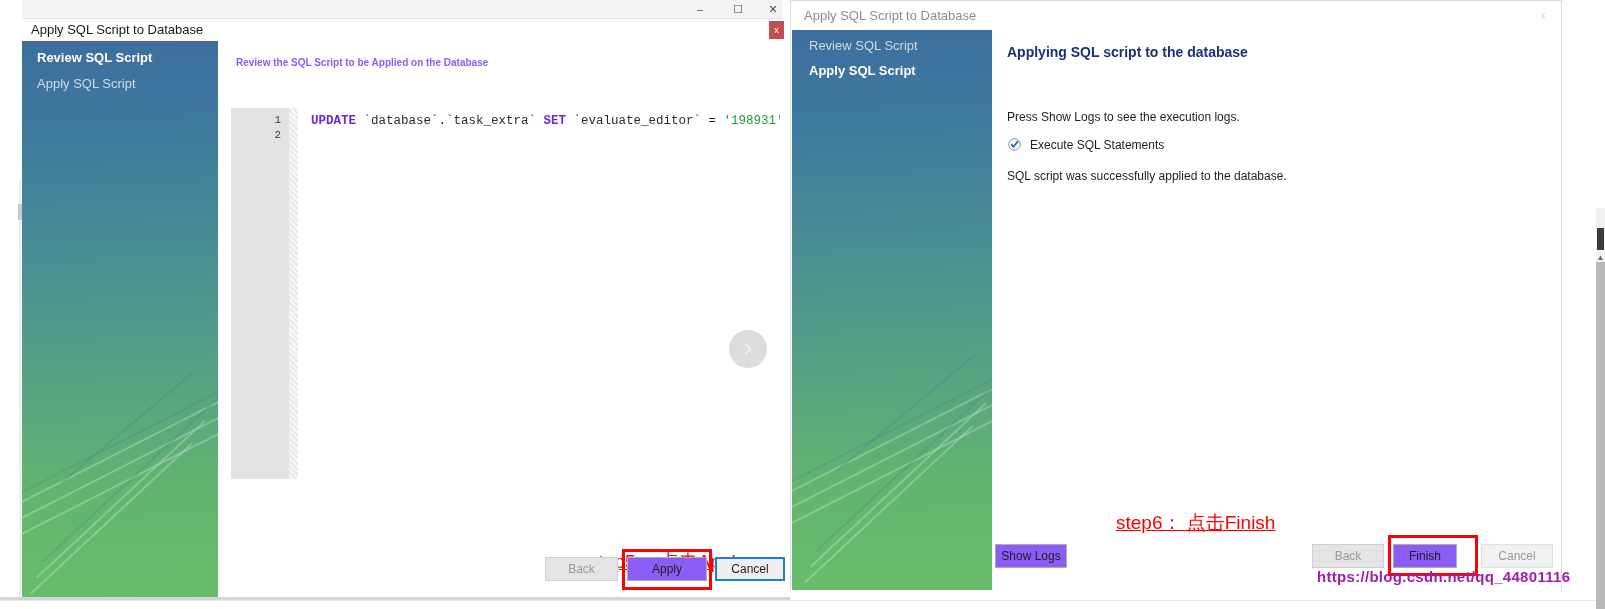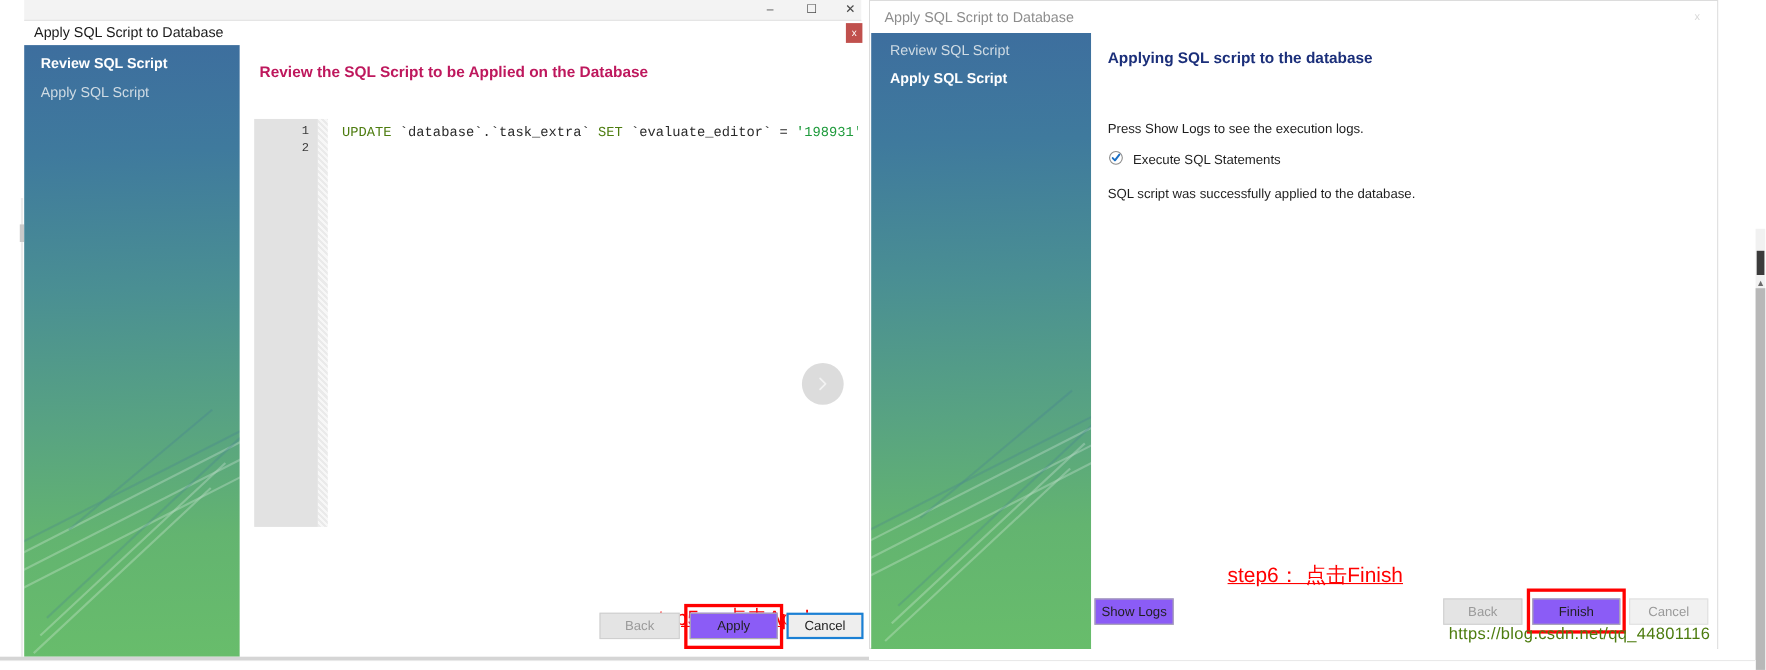--- a/index.html
+++ b/index.html
@@ -52,21 +52,21 @@
     display:flex; align-items:center; justify-content:center;
   }
 
   #left-side { left:22px; top:41px; width:196px; height:556px; }
   #left-side .wiz-item#li0 { position:absolute; left:15px; top:9px; }
   #left-side .wiz-item#li1 { position:absolute; left:15px; top:35px; }
 
   #left-body { position:absolute; left:218px; top:41px; width:565px; height:556px; background:#ffffff; }
   #left-heading {
     position:absolute; left:18px; top:16px;
-    font-size:14px; font-weight:bold; color:#be185d; white-space:nowrap;
+    font-size:10px; font-weight:bold; color:#8b5cf6; white-space:nowrap;
   }
 
   
   #sql-editor {
     position:absolute; left:13px; top:67px; width:549px; height:408px;
     background:#ffffff; overflow:hidden;
   }
   #gutter {
     position:absolute; left:0; top:0; width:58px; height:371px;
     background:#e2e2e2;
@@ -77,21 +77,21 @@
   }
   #gutter-edge {
     position:absolute; left:58px; top:0; width:9px; height:371px;
     background:repeating-linear-gradient(45deg,#eaeaea 0 2px,#f7f7f7 2px 4px);
   }
   #sql-text {
     position:absolute; left:80px; top:6px;
     font-family:"Liberation Mono", monospace; font-size:12.5px;
     white-space:nowrap; line-height:15px;
   }
-  .kw   { color:#4d7c0f; font-weight:normal; }
+  .kw   { color:#6d28d9; font-weight:bold; }
   .idn  { color:#2b2b2b; }
   .str  { color:#1f9b3c; }
   .op   { color:#2b2b2b; }
 
   #next-circle {
     position:absolute; left:498px; top:222px; width:38px; height:38px;
     border-radius:50%; background:#dcdcdc;
     display:flex; align-items:center; justify-content:center;
   }
   #next-circle svg { display:block; }
@@ -143,21 +143,21 @@
                 display:flex; align-items:center; justify-content:center; font-size:8px; color:#6b6b6b; }
   #far-lower  { position:absolute; left:1596px; top:262px; width:9px; height:347px; background:#b8b8b8; }
 
   
   #left-strip { position:absolute; left:0; top:0; width:22px; height:597px; background:#ffffff; }
   #left-strip-line { position:absolute; left:19px; top:180px; width:2px; height:417px; background:#ececec; }
   #left-strip-thumb { position:absolute; left:18px; top:204px; width:4px; height:16px; background:#c9c9c9; }
 
   #watermark {
     position:absolute; left:1317px; top:568px;
-    font-size:15px; color:#4d7c0f; white-space:nowrap; letter-spacing:.3px;
+    font-size:15px; color:#a21caf; white-space:nowrap; letter-spacing:.3px;font-weight:bold;
   }
   #bottom-edge { position:absolute; left:0px; top:597px; width:790px; height:3px; background:#d5d5d5; }
   #bottom-edge2 { position:absolute; left:0px; top:600px; width:1596px; height:9px; background:#ffffff; border-top:1px solid #e9e9e9; }
 </style>
 </head>
 <body>
 
 <div id="root">
 
   <div id="left-strip">
@@ -260,21 +260,21 @@
 
       <div class="rtext" id="r-result">SQL script was successfully applied to the database.</div>
 
       <div class="anno" style="left:124px; top:480px;">step6： 点击Finish</div>
 
       <div class="btn" style="left:3px; top:514px; width:72px;">Show Logs</div>
 
       <div class="btn disabled" style="left:320px; top:514px; width:72px;">Back</div>
 
       <div class="redbox" style="left:396px; top:505px; width:90px; height:41px;"></div>
-      <div class="btn" style="left:401px; top:514px; width:80px;">Finish</div>
+      <div class="btn" style="left:401px; top:514px; width:64px;">Finish</div>
 
       <div class="btn disabled" style="left:489px; top:514px; width:72px; border-color:#e0e0e0; background:#f1f1f1;">Cancel</div>
     </div>
   </div>
 
   <div id="watermark">https://blog.csdn.net/qq_44801116</div>
 
   <div id="far-scroll"></div>
   <div id="far-track"></div>
   <div id="far-thumb"></div>

